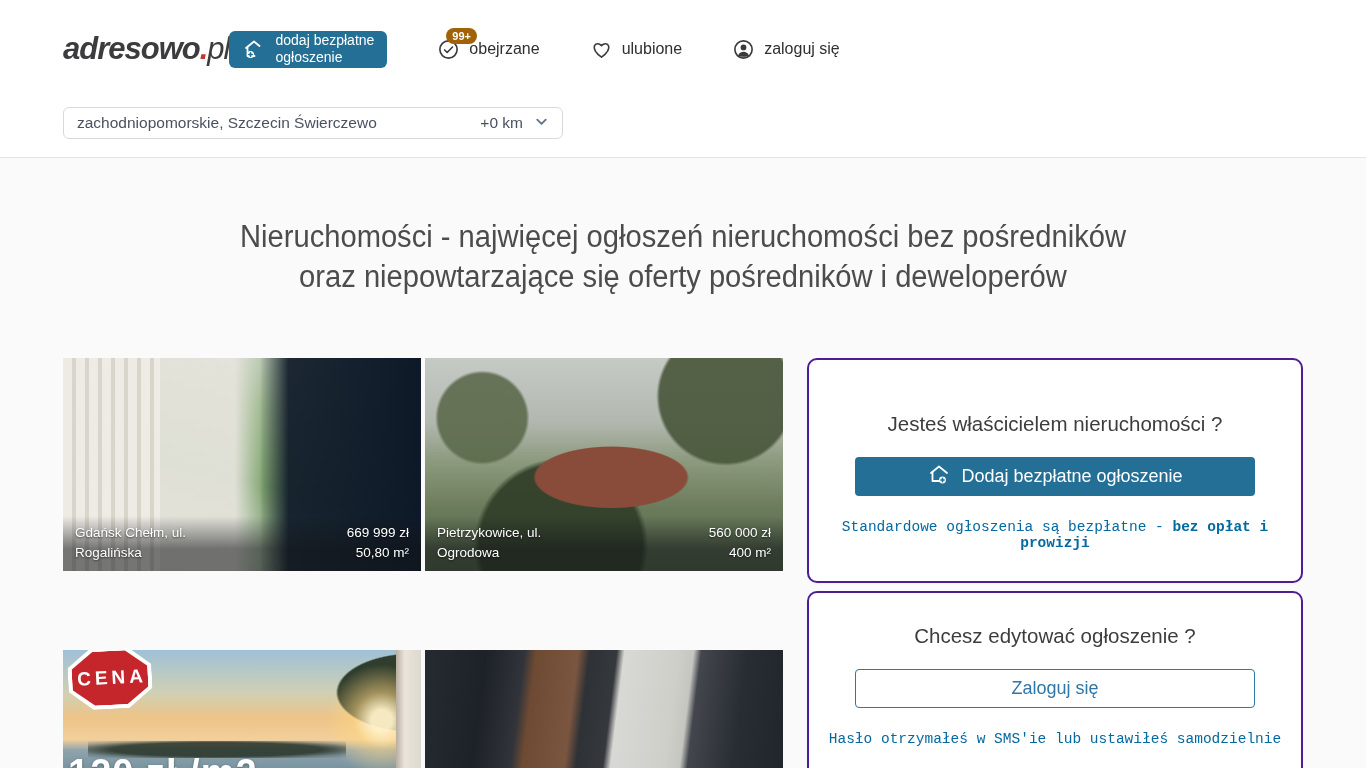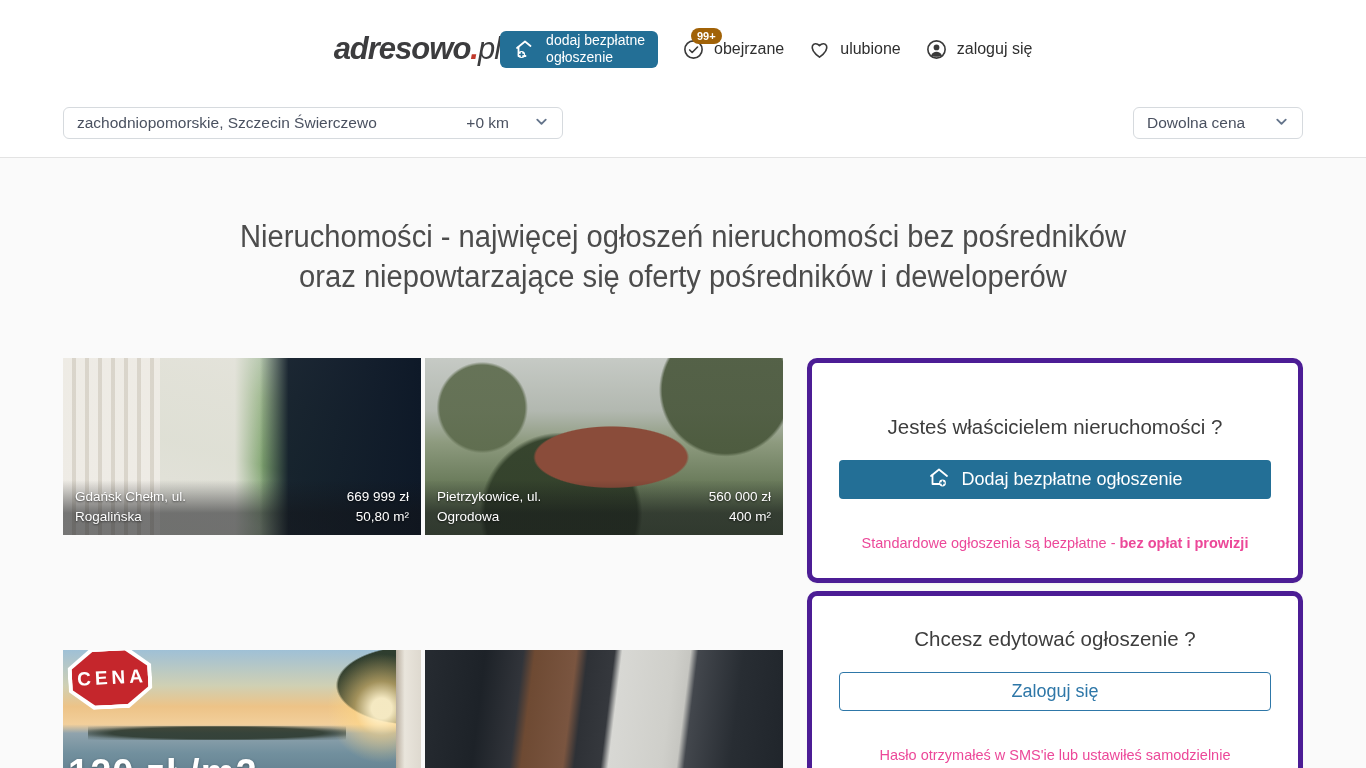--- a/index.html
+++ b/index.html
@@ -2,53 +2,53 @@
 <html lang="pl"><head>
 <meta charset="utf-8">
 <style>
   * { box-sizing: border-box; margin: 0; padding: 0; }
   html,body { width:1366px; height:768px; overflow:hidden; }
   body { font-family:"Liberation Sans", sans-serif; background:#fafafa; color:#3a3a3a; }
   .container { width:1240px; margin:0 auto; }
 
   
   header { background:#fff; border-bottom:1px solid #e3e3e3; }
-  .header-top { display:flex; justify-content:center; align-items:center; padding-top:32px; height:66px; }
+  .header-top { display:flex; justify-content:flex-start; align-items:center; padding-top:32px; height:66px; }
   .logo { font-style:italic; font-weight:bold; font-size:31px; color:#3c3c3e; letter-spacing:-1px; text-decoration:none; cursor:pointer; }
   .logo .logo-dot { color:#c0392b; }
   .logo .logo-tld { font-weight:normal; }
-  .header-actions { display:flex; align-items:center; gap:24px; }
+  .header-actions { display:flex; align-items:center; gap:50px; }
   .add-btn { display:flex; align-items:center; gap:9px; background:#236f96; color:#fff; border:none; border-radius:6px;
              padding:6px 13px; font-size:14px; line-height:1.2; text-align:left; cursor:pointer; font-family:inherit; height:37px; }
   .add-btn svg { flex:0 0 auto; }
   .nav-item { display:flex; align-items:center; gap:9px; font-size:16px; color:#2f2f2f; cursor:pointer; text-decoration:none; }
   .icon-wrap { position:relative; display:flex; }
   .count-badge { position:absolute; top:-10px; left:9px; background:#a16207; color:#fff; font-size:11px; font-weight:bold;
                  padding:2px 6px; border-radius:9px; line-height:1.1; }
 
   
   .search-row { display:flex; justify-content:space-between; margin-top:41px; padding-bottom:18px; }
   .field { height:32px; border:1px solid #d6dade; border-radius:6px; background:#fff; display:flex; align-items:center;
            padding:0 13px; font-size:15.5px; color:#4a5160; cursor:pointer; }
   .location-field { width:500px; justify-content:space-between; }
-  .radius-wrap { display:flex; gap:25px; }
+  .radius-wrap { display:flex; gap:11px; }
   .cat-field { width:208px; justify-content:space-between; }
   .cat-field .val { white-space:nowrap; overflow:hidden; }
   .price-field { width:170px; justify-content:space-between; }
   .search-btn { width:300px; height:41px; align-self:center; background:#c03f44; border:none; border-radius:6px; color:#fff;
                 font-weight:bold; font-size:16px; letter-spacing:1.5px; display:flex; align-items:center; justify-content:center;
                 gap:8px; cursor:pointer; font-family:inherit; }
 
   
   h1 { margin-top:59px; text-align:center; font-size:31px; font-weight:400; color:#4c4c4c; line-height:40px; transform:scaleX(.94); }
 
   
   .content { display:flex; gap:24px; margin-top:61px; }
   .listings { width:720px; display:flex; flex-wrap:wrap; gap:5px 4px; }
-  .listing-card { position:relative; width:358px; height:177px; overflow:hidden; display:block; cursor:pointer; background:#777; }
+  .listing-card { position:relative; width:358px; height:213px; overflow:hidden; display:block; cursor:pointer; background:#777; }
   .photo { position:absolute; inset:0; }
   .photo-1 { background:
       linear-gradient(90deg, rgba(0,0,0,0) 55%, rgba(14,25,40,.92) 63%, #0e1928 100%),
       linear-gradient(90deg, rgba(233,230,224,.9) 48%, rgba(233,230,224,0) 56%) ,
       linear-gradient(195deg, #cfd8cf 0%, #9cb78c 30%, #7fa46f 55%, #a8bca0 78%, #8aa37b 100%); }
   .photo-1::before { content:""; position:absolute; left:0; top:0; bottom:0; width:27%;
       background:repeating-linear-gradient(90deg, #efece6 0 9px, #d9d4ca 9px 13px); opacity:.93; }
   .photo-2 { background:
       radial-gradient(circle at 16% 28%, rgba(92,106,76,.9) 0 13%, rgba(92,106,76,0) 14%),
       radial-gradient(circle at 84% 18%, rgba(72,86,58,.9) 0 19%, rgba(72,86,58,0) 20%),
@@ -78,29 +78,29 @@
       clip-path:polygon(29% 0,71% 0,100% 31%,100% 69%,71% 100%,29% 100%,0 69%,0 31%);
       background:#fff; display:flex; align-items:center; justify-content:center; }
   .cena-inner { width:76px; height:54px; clip-path:polygon(29% 0,71% 0,100% 31%,100% 69%,71% 100%,29% 100%,0 69%,0 31%);
       background:#c5262c; color:#fff; font-weight:bold; font-size:19px; letter-spacing:4px;
       display:flex; align-items:center; justify-content:center; padding-left:4px; }
   .old-price { position:absolute; left:5px; top:102px; z-index:2; color:#fff; font-size:38px; font-weight:bold;
                letter-spacing:1px; text-shadow:0 1px 3px rgba(0,0,0,.35); }
 
   
   .sidebar { width:496px; }
-  .side-card { background:#fff; border:5px solid #4c1d95; border-radius:10px; box-shadow:0 1px 2px rgba(0,0,0,.04); text-align:center; }
+  .side-card { background:#fff; border:2px solid #4c1d95; border-radius:10px; box-shadow:0 1px 2px rgba(0,0,0,.04); text-align:center; }
   .side-card.owner { height:225px; padding-top:52px; margin-bottom:8px; }
   .side-card.edit  { height:345px; padding-top:31px; }
   .side-title { font-size:20.5px; font-weight:400; color:#3d3d3d; }
-  .side-btn { margin:21px auto 0; width:432px; height:39px; border-radius:4px; display:flex; align-items:center; justify-content:center;
+  .side-btn { margin:21px auto 0; width:400px; height:39px; border-radius:4px; display:flex; align-items:center; justify-content:center;
               gap:10px; font-size:18px; cursor:pointer; font-family:inherit; }
   .side-btn.primary { background:#236f96; color:#fff; border:none; }
   .side-btn.outline { background:#fff; border:1px solid #2e77a8; color:#2e77a8; }
-  .side-note { margin-top:36px; font-size:14.5px; color:#ec4899; }
+  .side-note { margin-top:23px; font-size:14.5px; color:#0369a1;font-family:Liberation Mono, monospace; }
   .side-note b { font-weight:bold; }
 </style>
 </head>
 <body>
 
 <header>
   <div class="container">
     <div class="header-top">
       <a class="logo">
         <span>adresowo</span><span class="logo-dot">.</span><span class="logo-tld">pl</span>
@@ -154,28 +154,20 @@
     <div class="search-row">
       <div class="field location-field">
         <span>zachodniopomorskie,  Szczecin Świerczewo</span>
         <span class="radius-wrap">
           <span>+0 km</span>
           <span>
             <svg width="15" height="15" viewBox="0 0 16 16" fill="none" stroke="#64748b" stroke-width="2" stroke-linecap="round" stroke-linejoin="round">
                 <path d="M3.5 6 l4.5 4.5 4.5 -4.5"></path>
               </svg>
           </span>
-        </span>
-      </div>
-      <div class="field price-field">
-        <span>Dowolna cena</span>
-        <span>
-          <svg width="15" height="15" viewBox="0 0 16 16" fill="none" stroke="#64748b" stroke-width="2" stroke-linecap="round" stroke-linejoin="round">
-              <path d="M3.5 6 l4.5 4.5 4.5 -4.5"></path>
-            </svg>
         </span>
       </div>
     </div>
   </div>
 </header>
 
 <main>
   <h1>
     <span style="display:block">Nieruchomości - najwięcej ogłoszeń nieruchomości bez pośredników</span>
     <span style="display:block">oraz niepowtarzające się oferty pośredników i deweloperów</span>

